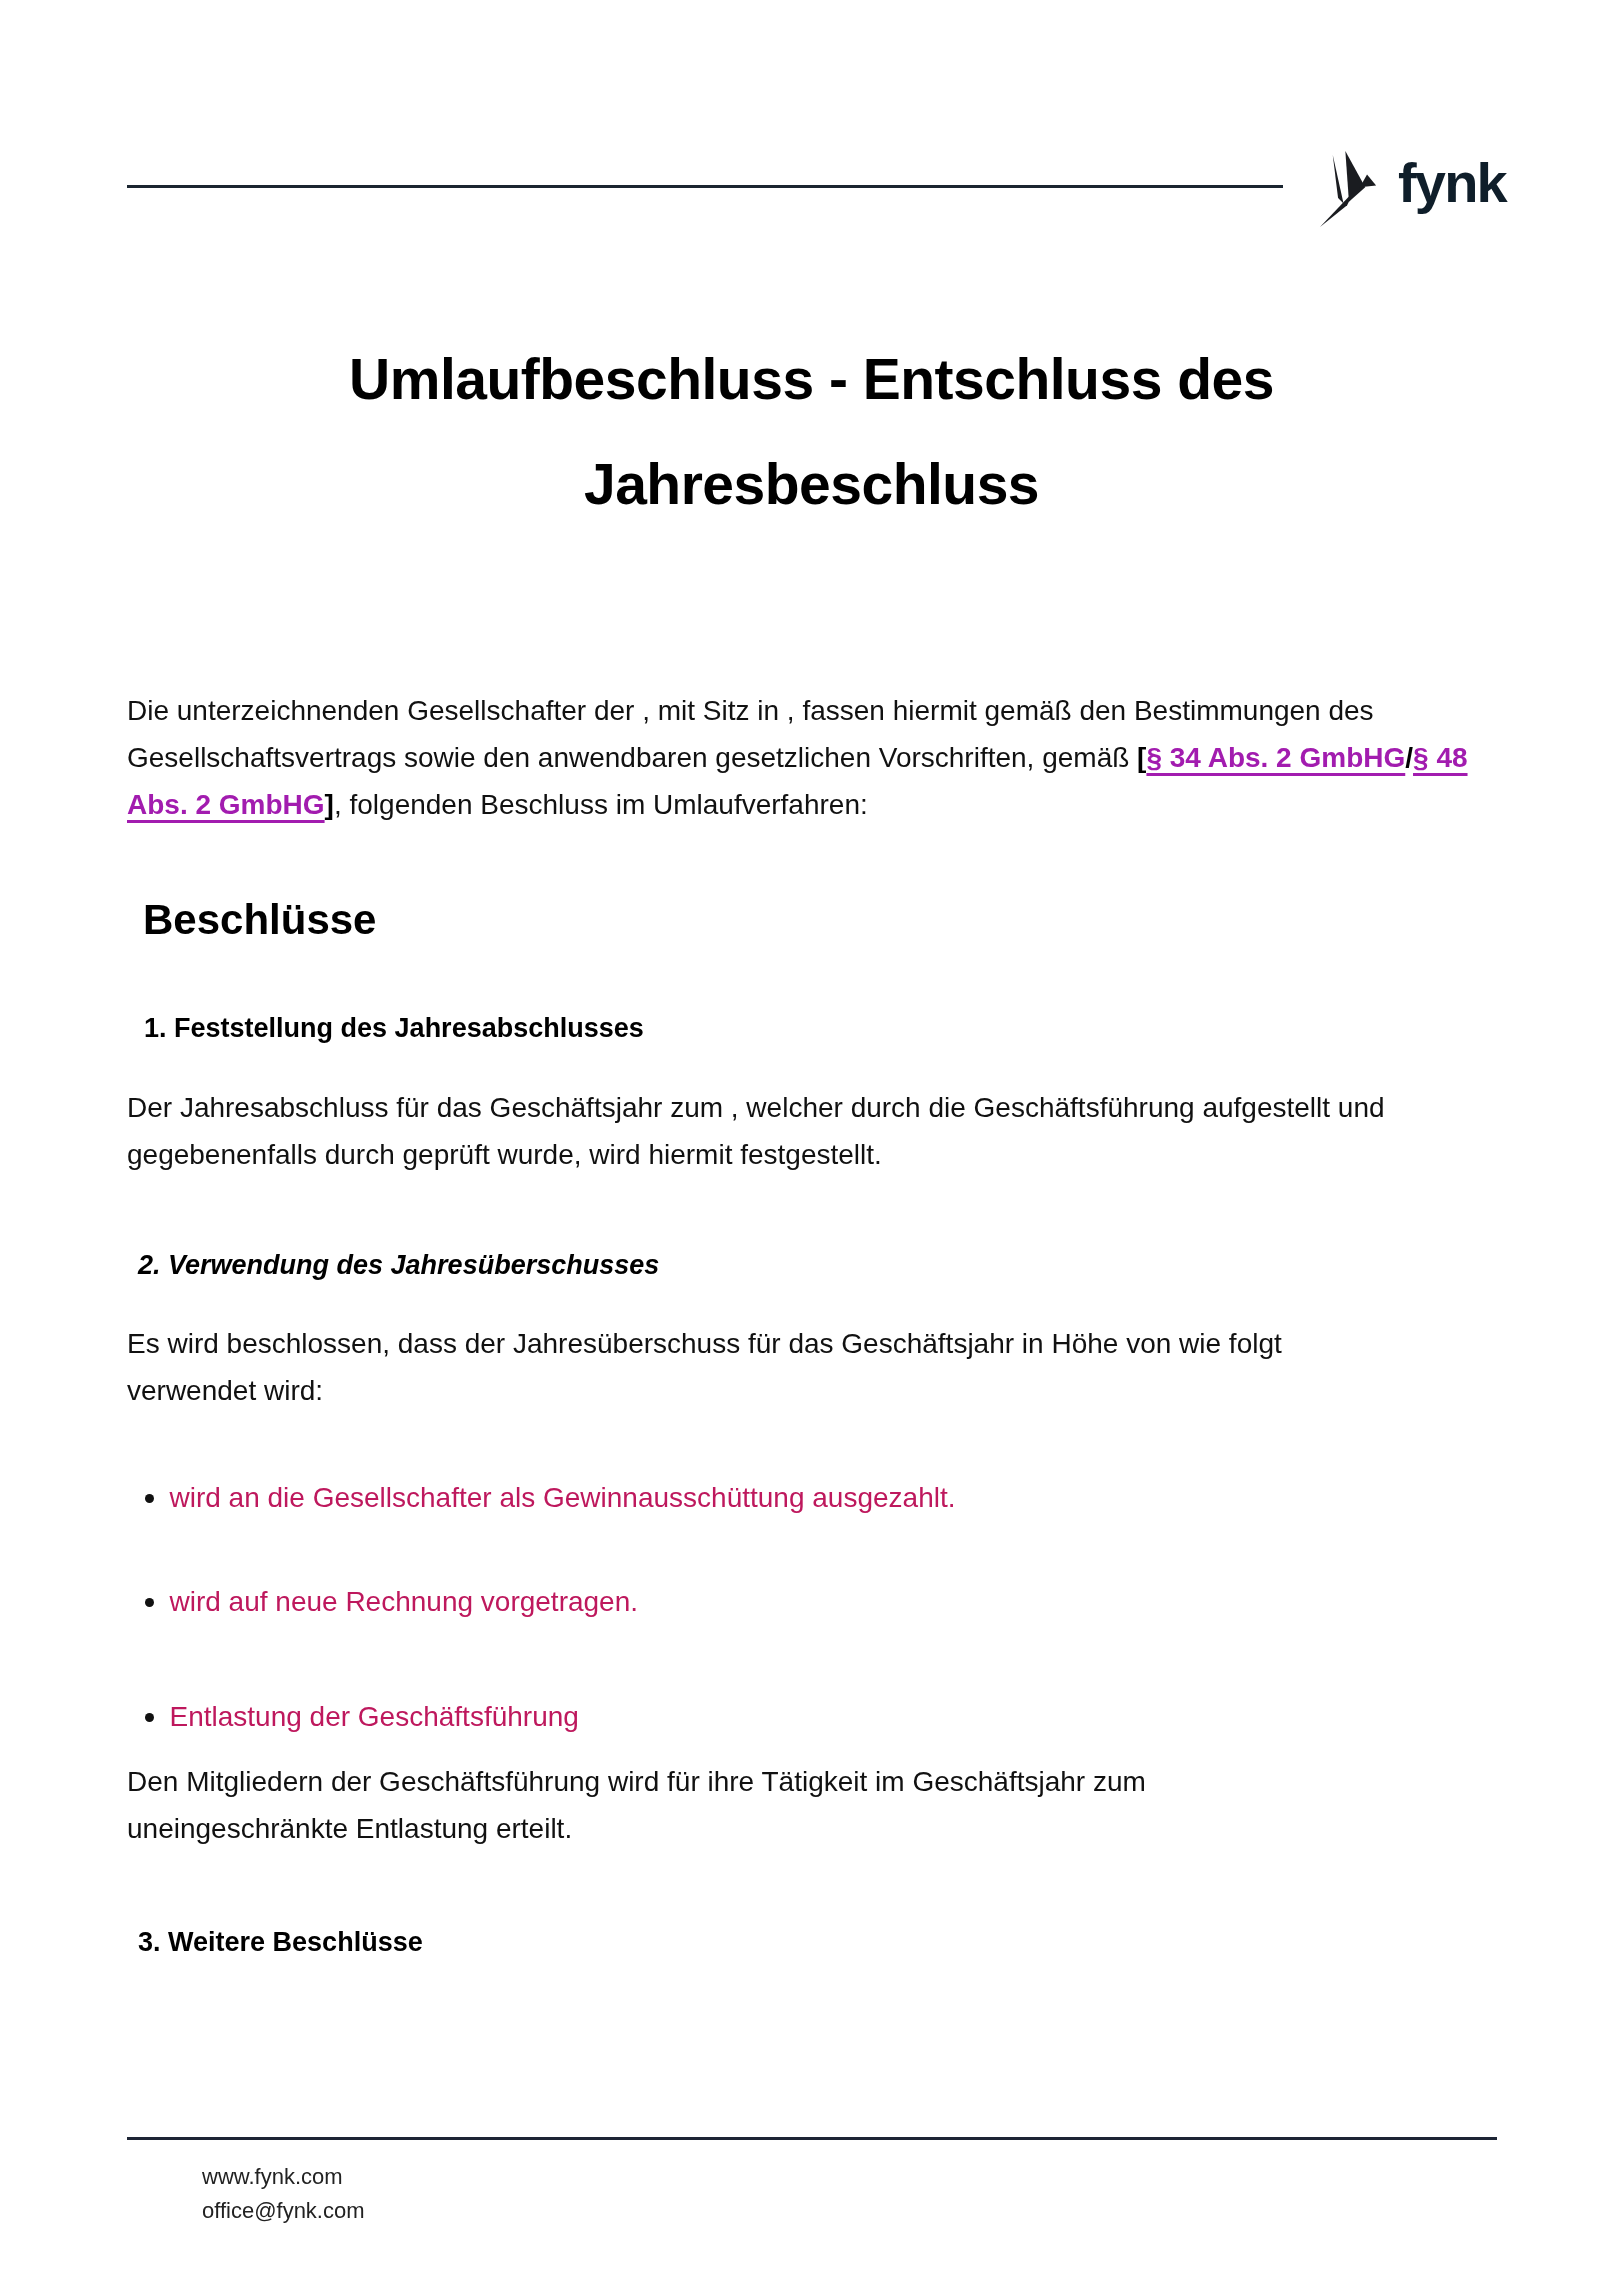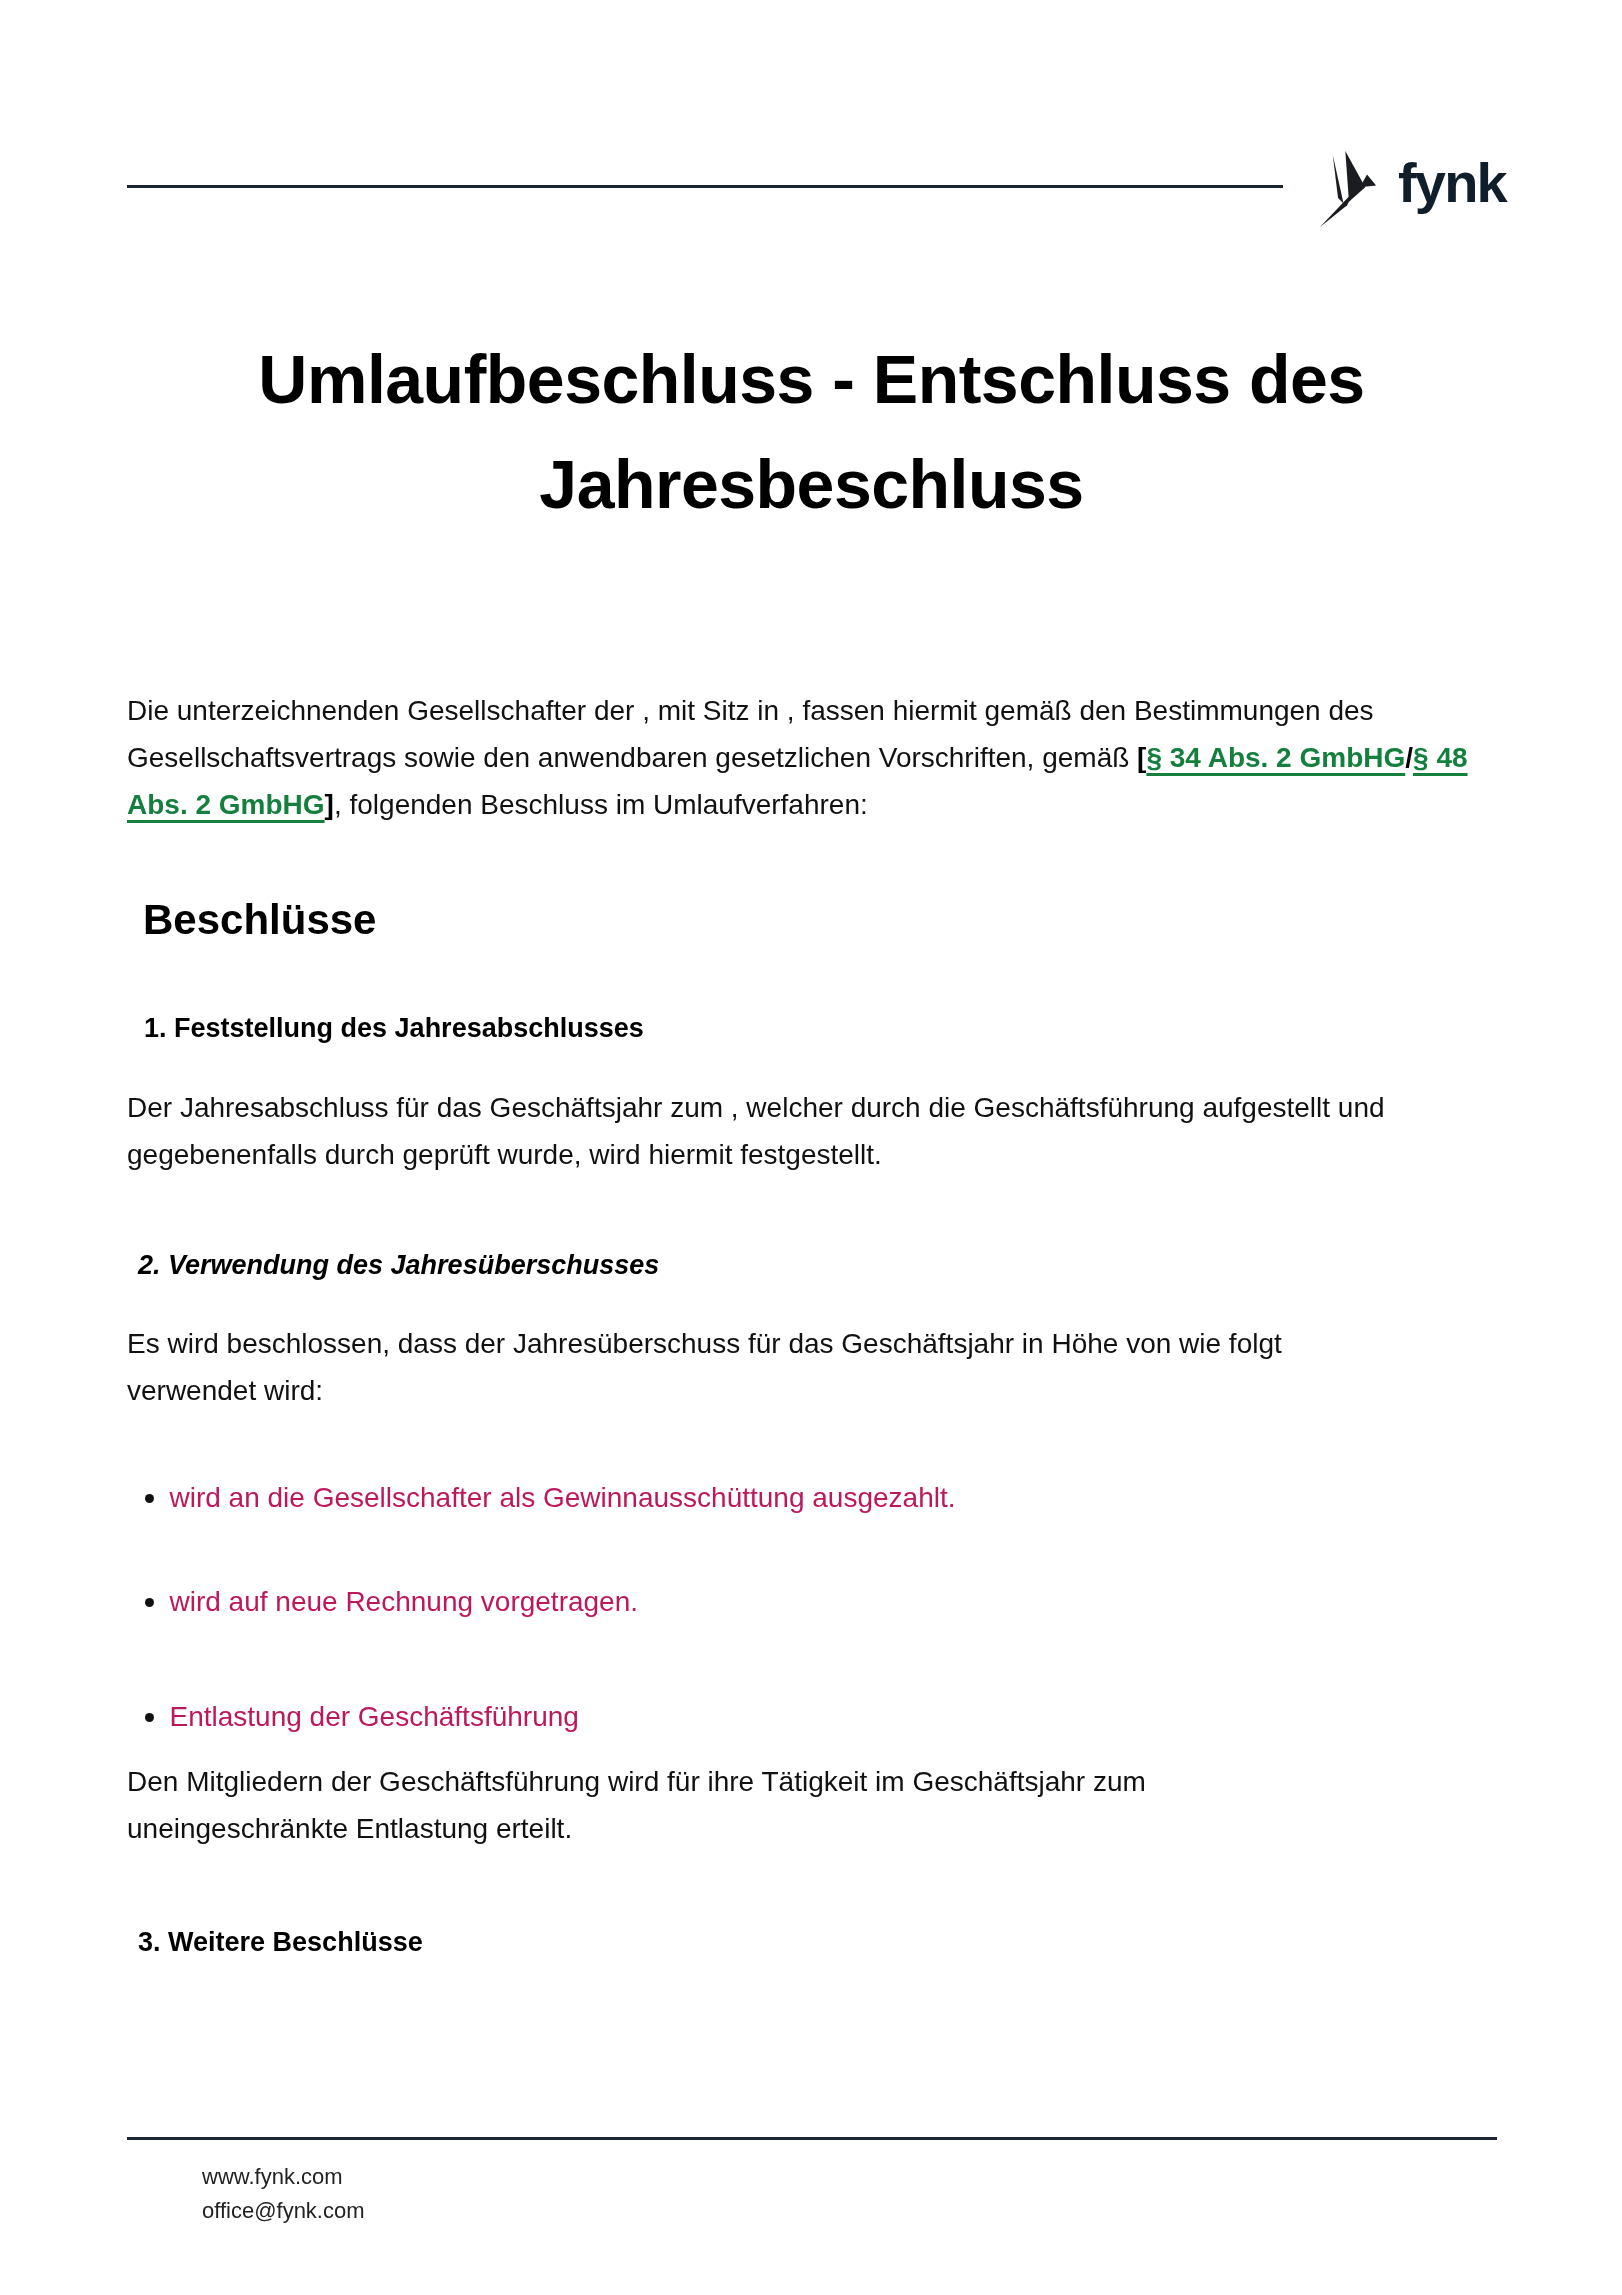--- a/index.html
+++ b/index.html
@@ -13,29 +13,29 @@
     }
     .logo { position: absolute; left: 1320px; top: 151px; width: 182px; height: 76px; }
     .logo svg { position: absolute; left: 0; top: 0; }
     .logo-word {
       position: absolute; left: 78px; top: 3.6px;
       font-family: "Liberation Sans", sans-serif; font-weight: 700; font-size: 56px;
       color: #0f1e2a; letter-spacing: -1.8px; line-height: 1;
     }
     .title {
       position: absolute; left: 127px; width: 1369px; top: 327px;
-      text-align: center; font-weight: 700; font-size: 68px; line-height: 105px;
+      text-align: center; font-weight: 700; font-size: 57px; line-height: 105px;
       color: #000; margin: 0; letter-spacing: -0.5px;
     }
     .para {
       position: absolute; left: 127px; width: 1364px; margin: 0;
       font-size: 28px; line-height: 47px; color: #111;
     }
     .law-link {
-      color: #15803d; font-weight: 700; text-decoration: underline;
+      color: #a21caf; font-weight: 700; text-decoration: underline;
       text-decoration-thickness: 2.7px; text-underline-offset: 6.4px;
     }
     .bracket { font-weight: 700; color: #000; }
     .section-heading {
       position: absolute; left: 127px; margin: 16px; font-size: 42px; font-weight: 700; color: #000;
     }
     .item-heading {
       position: absolute; margin: 0; font-size: 27px; font-weight: 700; color: #000;
     }
     .bullet {

